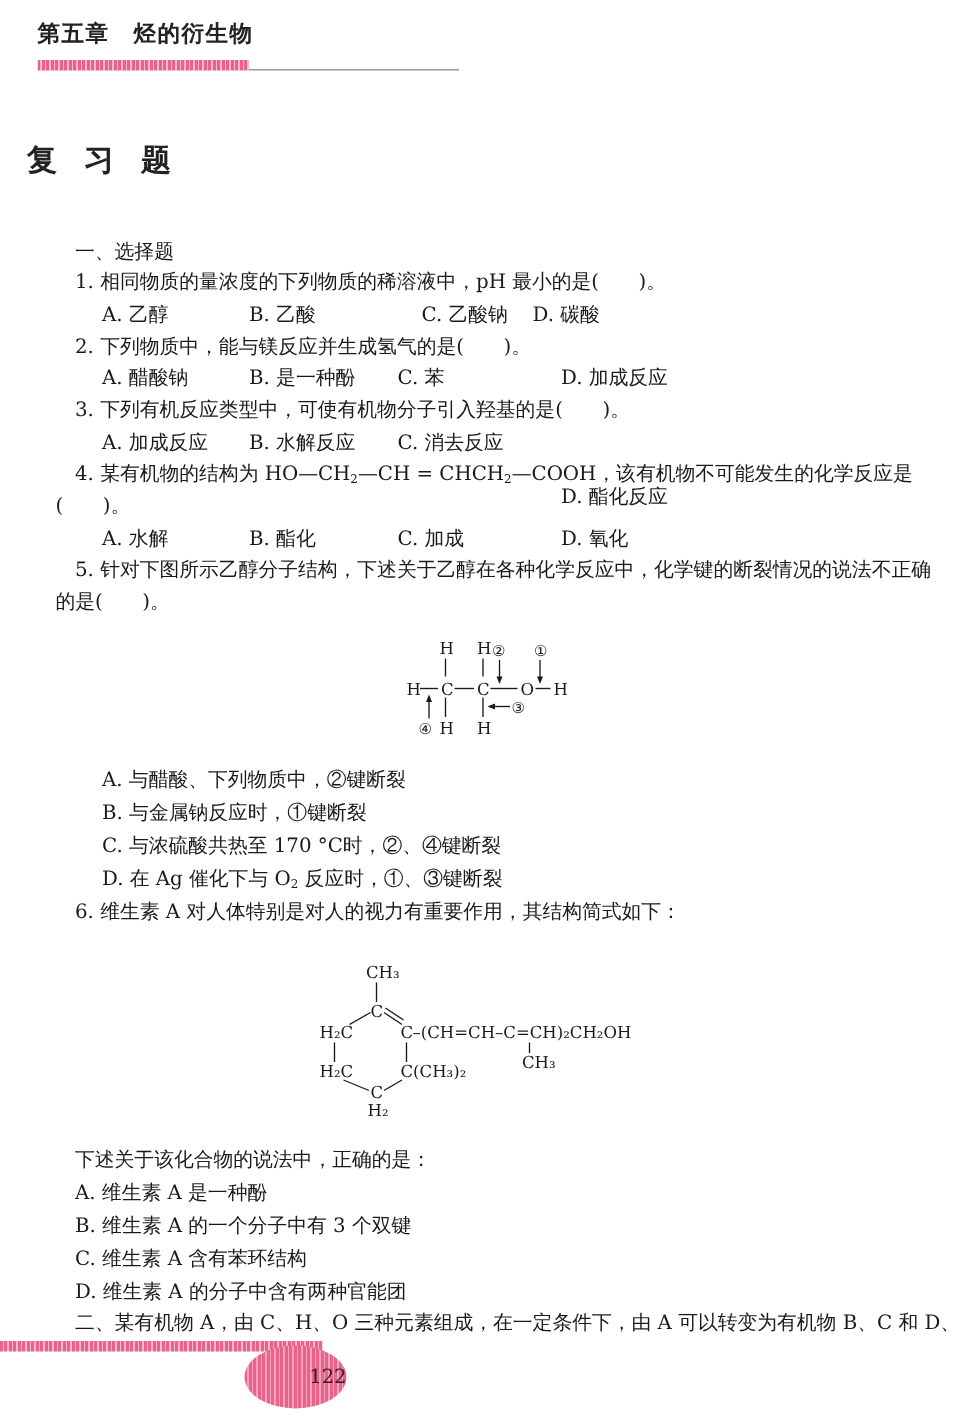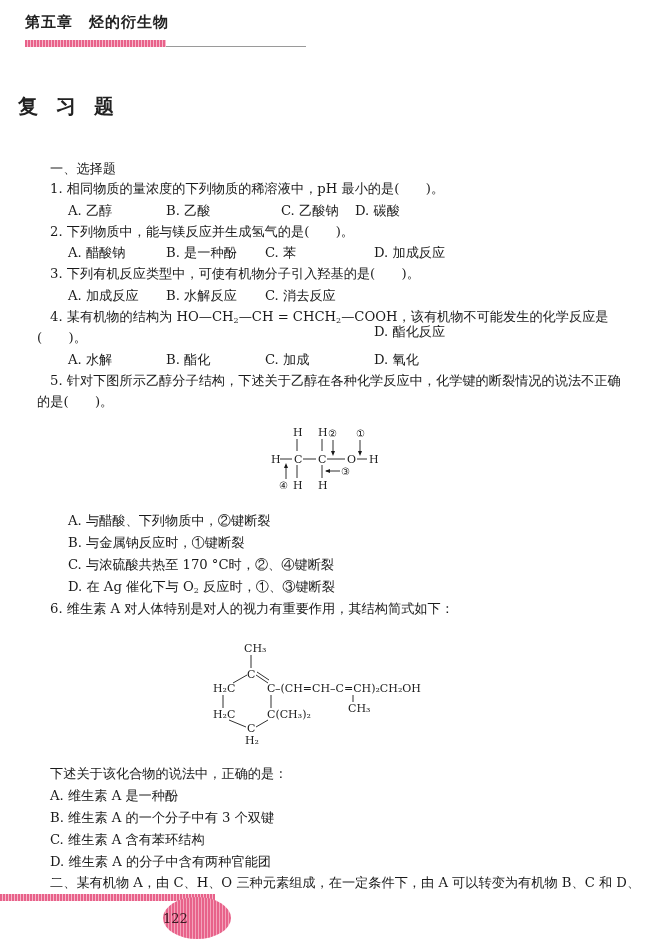--- a/index.html
+++ b/index.html
@@ -35,21 +35,21 @@
     .mol1 { position: absolute; left: 268px; top: 418px; width: 120px; height: 80px; }
     .mol2 { position: absolute; left: 205px; top: 638px; width: 260px; height: 108px; }
     .footer-band {
       position: absolute; left: 0; top: 894px; width: 215px; height: 7px;
       background: repeating-linear-gradient(90deg, #e8628a 0 2px, #f6b8cb 2px 3px);
     }
     .page-oval {
       position: absolute; left: 163px; top: 897px; width: 68px; height: 42px;
       border-radius: 50%;
       background: repeating-linear-gradient(90deg, #e8628a 0 2px, #f3a3bb 2px 3px);
-      display: flex; align-items: center; justify-content: flex-start;
+      display: flex; align-items: center; justify-content: flex-end;
       font-size: 13px; color: #3a1a22;
     }
   </style>
 </head>
 <body>
 
 <div>
   <div class="header-title">第五章　烃的衍生物</div>
   <div class="header-rule-pink"></div>
   <div class="header-rule-gray"></div>

